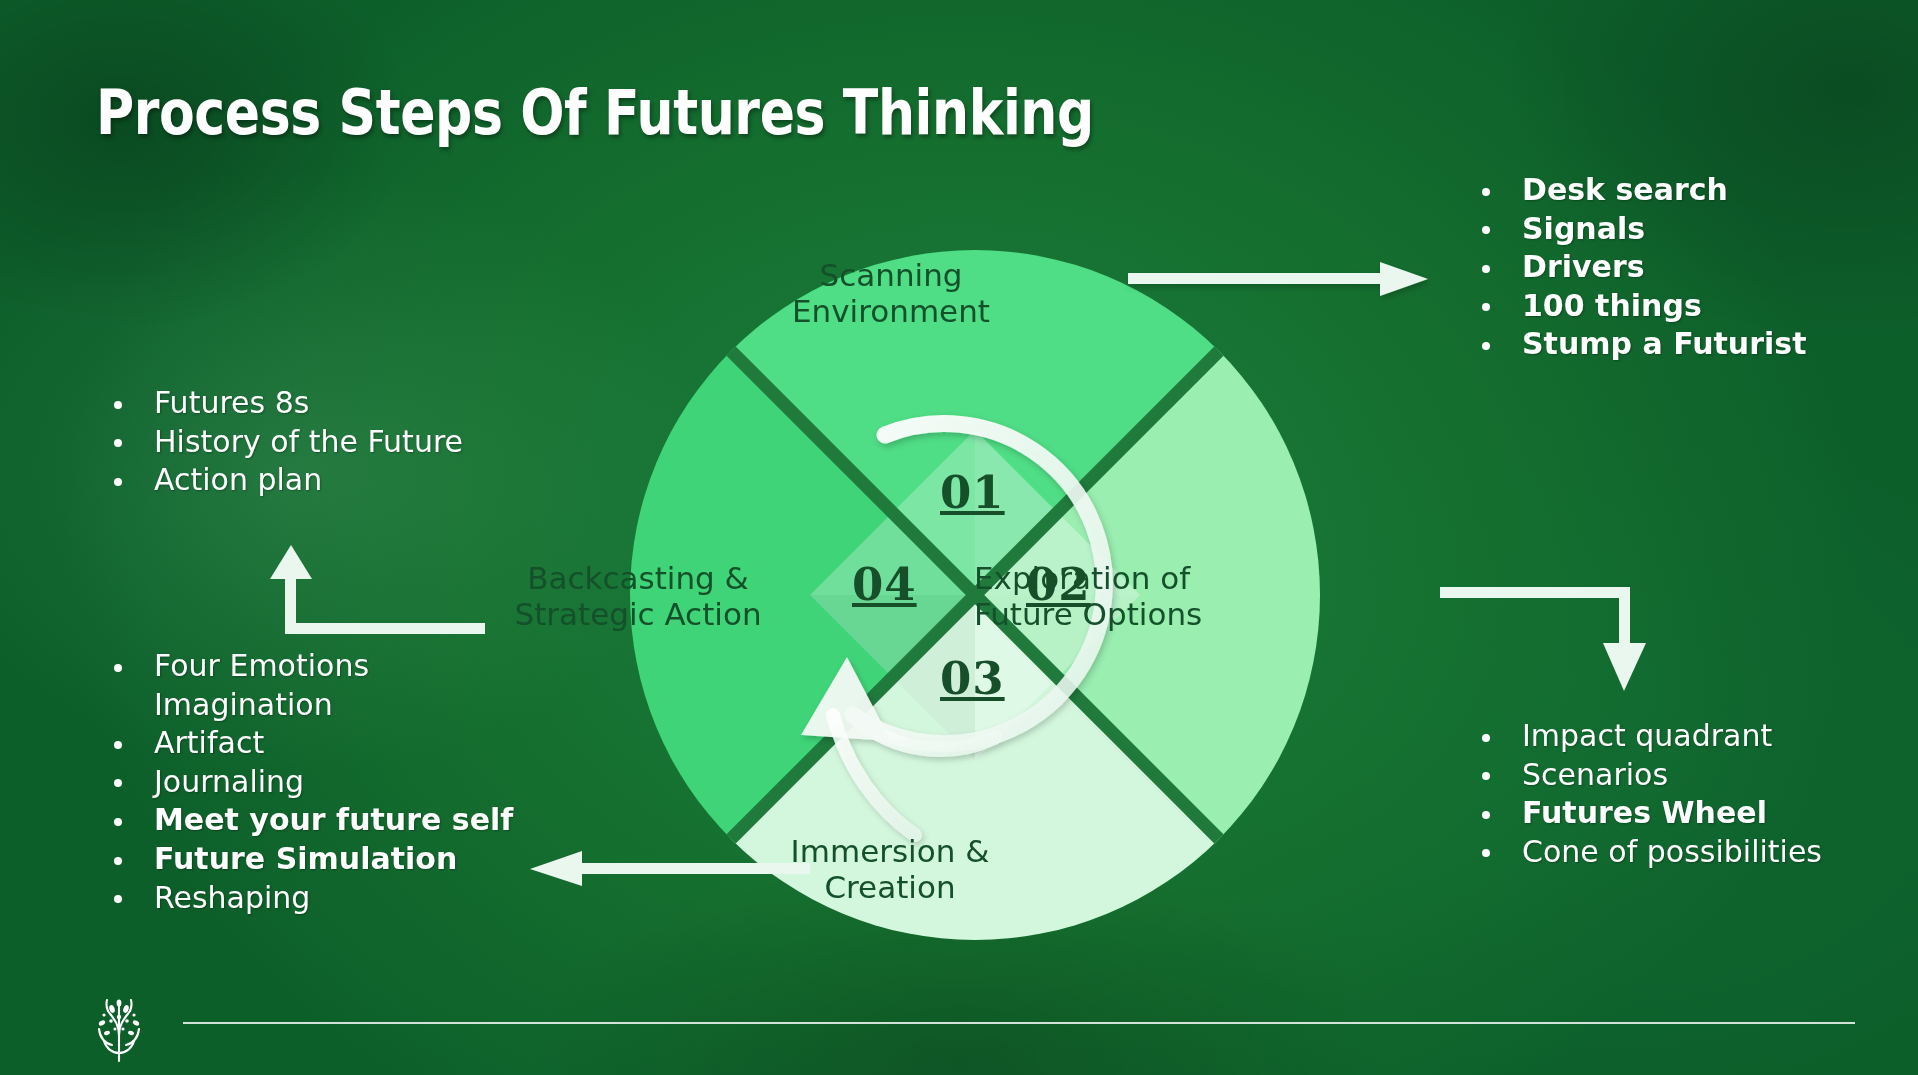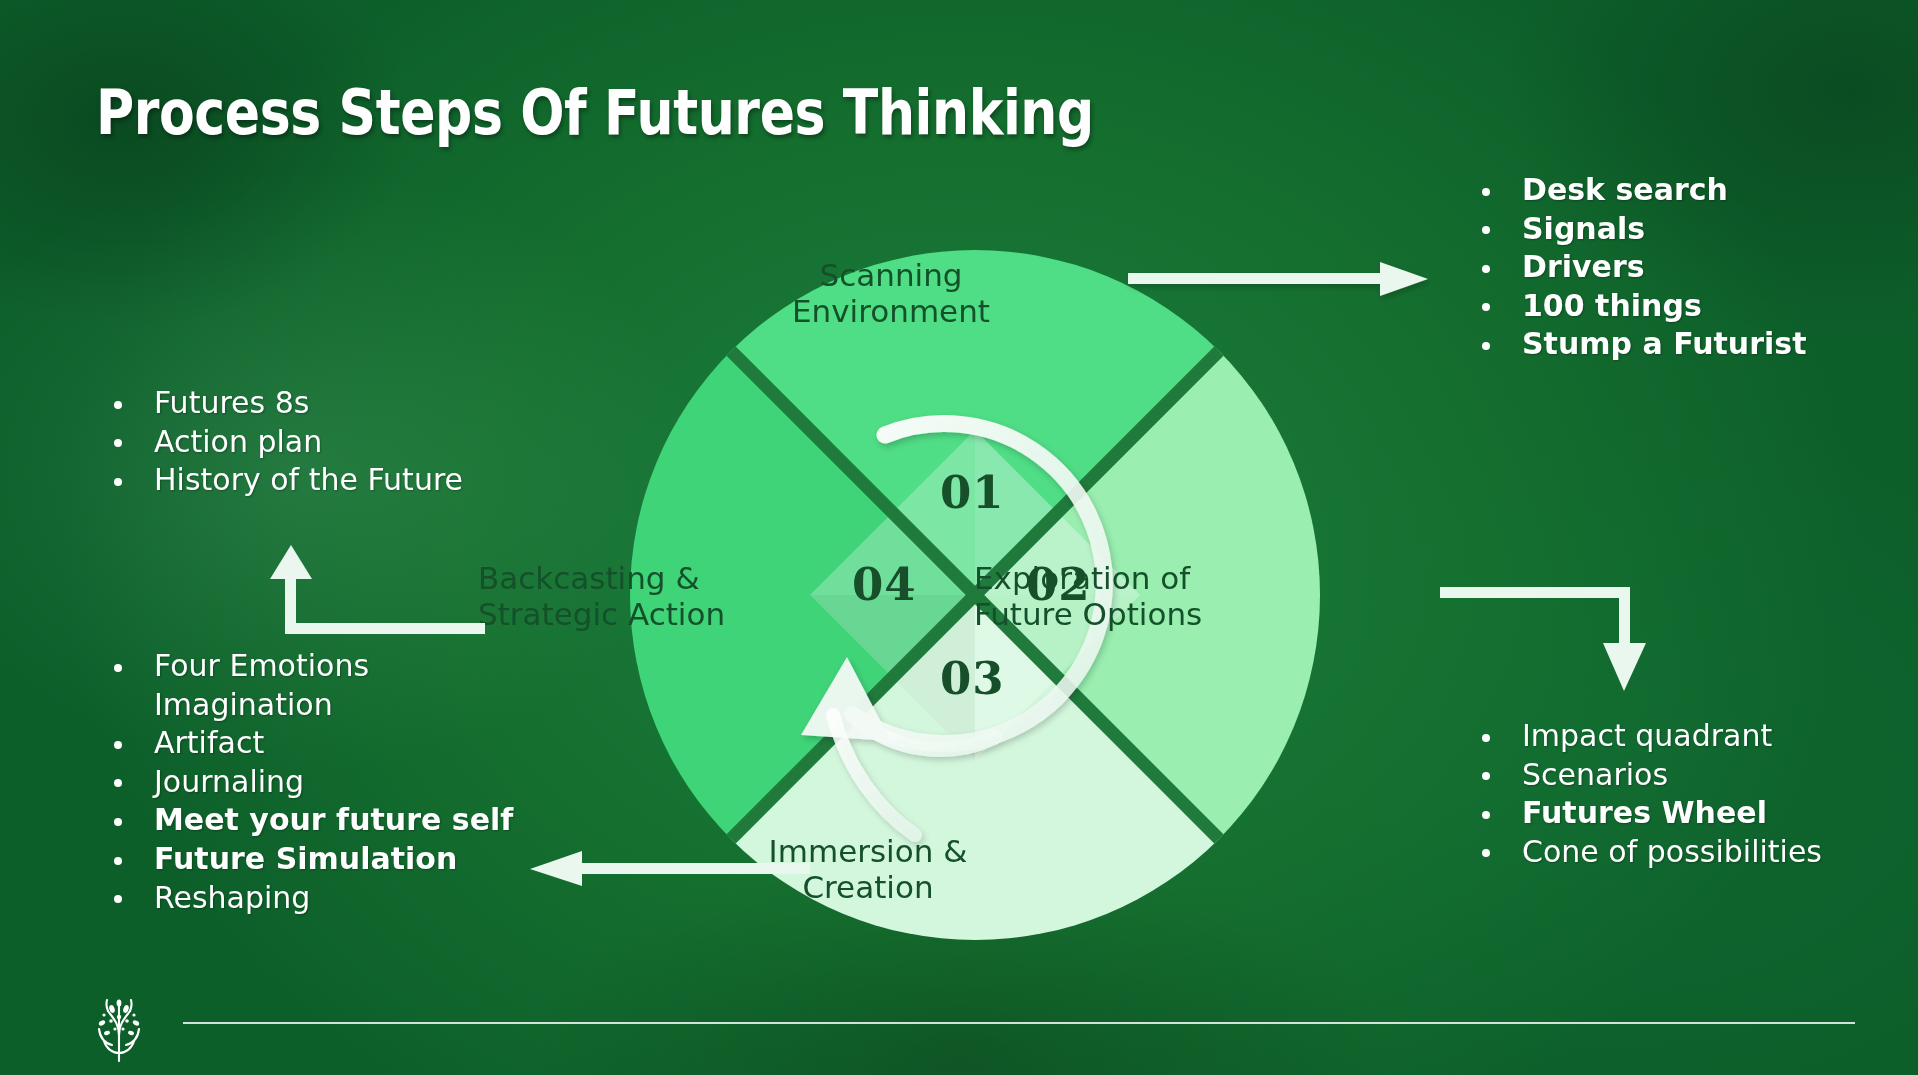--- a/index.html
+++ b/index.html
@@ -50,30 +50,31 @@
     position:absolute;
     color:#14502a;
     font-size:31px;
     line-height:1.17;
     text-align:center;
     font-family:"DejaVu Sans", sans-serif;
     white-space:nowrap;
   }
   #label-scanning   { left:741px; top:257px; width:300px; }
   #label-exploration{ left:974px; top:560px; width:300px; text-align:left;}
-  #label-immersion  { left:718px; top:833px; width:300px; }
-  #label-backcasting{ left:478px; top:560px; width:320px; text-align:left;}
+  #label-immersion  { left:740px; top:833px; width:300px; }
+  #label-backcasting{ left:478px; top:560px; width:320px; text-align:center;}
 
   .num {
     position:absolute;
     color:#164f2a;
     font-family:"DejaVu Serif", serif;
     font-weight:bold;
     font-size:45px;
     letter-spacing:1px;
+    text-decoration:underline;
   }
   #num-01 { left:940px; top:466px; }
   #num-02 { left:1026px; top:558px; }
   #num-03 { left:940px; top:652px; }
   #num-04 { left:852px; top:558px; }
 
   
   .blist { position:absolute; list-style:none; }
   .blist li {
     color:#ffffff;
@@ -192,22 +193,22 @@
   <div>Strategic Action</div>
 </div>
 
 <div class="num" id="num-01">01</div>
 <div class="num" id="num-02">02</div>
 <div class="num" id="num-03">03</div>
 <div class="num" id="num-04">04</div>
 
 <ul class="blist" id="list-top-left">
     <li><span class="dot"></span><span>Futures 8s</span></li>
+    <li><span class="dot"></span><span>History of the Future</span></li>
     <li><span class="dot"></span><span>Action plan</span></li>
-    <li><span class="dot"></span><span>History of the Future</span></li>
   </ul>
 <ul class="blist" id="list-bottom-left">
     <li><span class="dot"></span><span>Four Emotions</span></li>
     <li class="cont"><span>Imagination</span></li>
     <li><span class="dot"></span><span>Artifact</span></li>
     <li><span class="dot"></span><span>Journaling</span></li>
     <li class="bold"><span class="dot"></span><span>Meet your future self</span></li>
     <li class="bold"><span class="dot"></span><span>Future Simulation</span></li>
     <li><span class="dot"></span><span>Reshaping</span></li>
   </ul>

